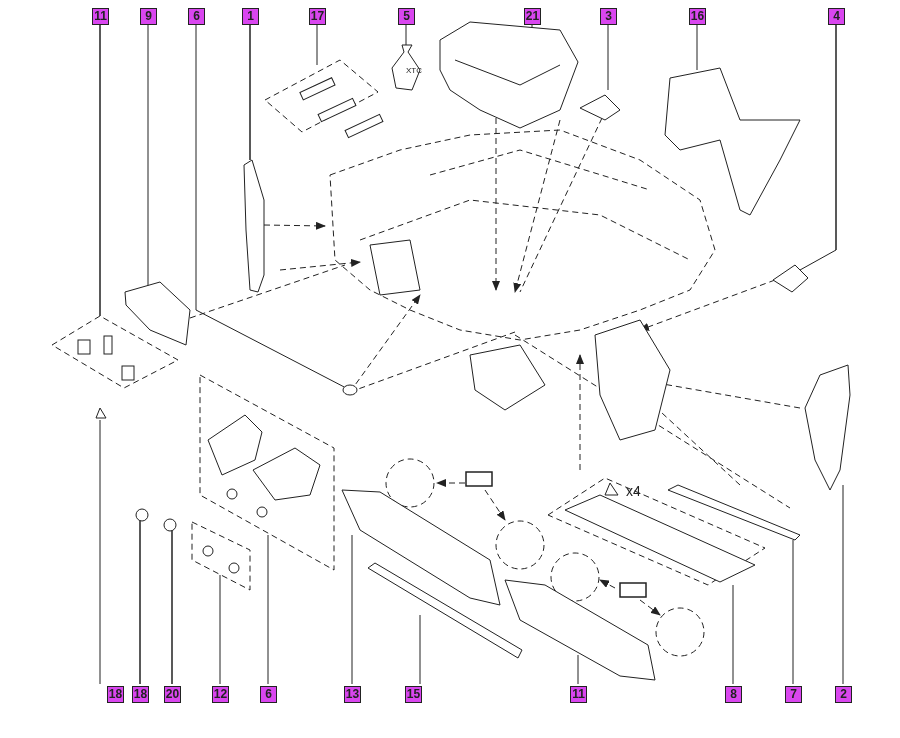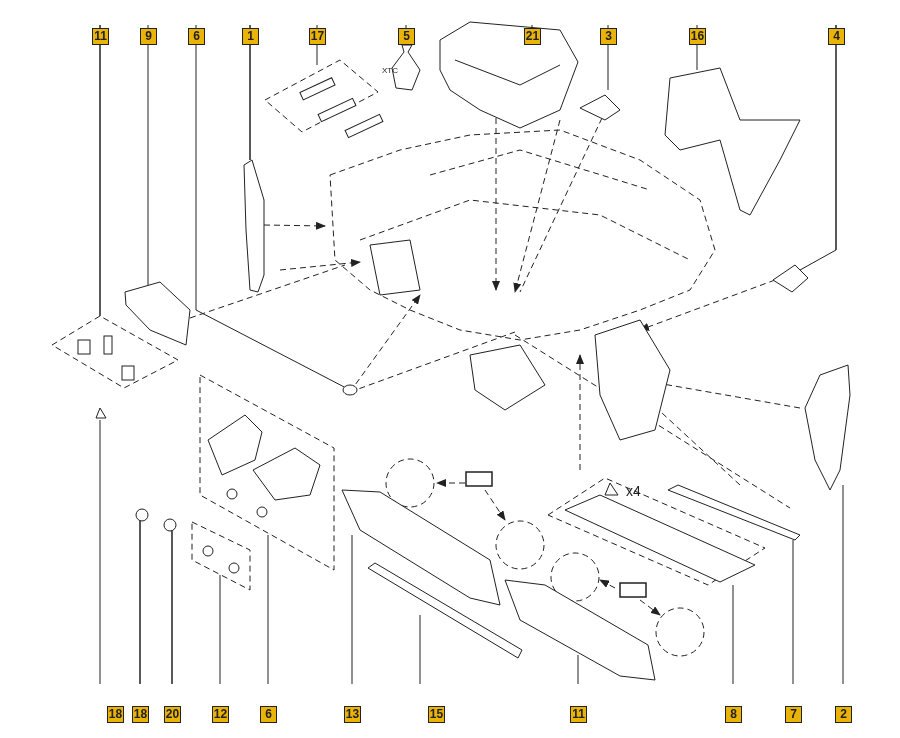--- a/index.html
+++ b/index.html
@@ -1,19 +1,19 @@
 <!DOCTYPE html>
 <html><head>
 <meta charset="utf-8">
 <style>
   html, body { margin: 0; padding: 0; background: #ffffff; }
   body { width: 900px; height: 738px; position: relative; overflow: hidden; font-family: "Liberation Sans", sans-serif; }
   #diagram { position: absolute; left: 0; top: 0; width: 900px; height: 738px; }
-  .callout { position: absolute; width: 17px; height: 17px; border: 1.5px solid #222; background: #eab308; box-sizing: border-box;
-             font-size: 12px; font-weight: bold; color: #222; text-align: center; line-height: 14px; margin-top: 20px; }
+  .callout { position: absolute; width: 17px; height: 17px; border: 1.5px solid #222; background: #d946ef; box-sizing: border-box;
+             font-size: 12px; font-weight: bold; color: #222; text-align: center; line-height: 14px; }
   .qty { position: absolute; font-size: 14px; color: #222; }
 </style>
 </head>
 <body>
 
 <svg id="diagram" viewBox="0 0 900 738" xmlns="http://www.w3.org/2000/svg">
   <defs>
     <marker id="arr" markerWidth="10" markerHeight="8" refX="9" refY="4" orient="auto">
       <path d="M0,0 L10,4 L0,8 z" fill="#222"></path>
     </marker>
@@ -152,20 +152,20 @@
 <div class="callout" style="left:600px;top:8px">3</div>
 <div class="callout" style="left:689px;top:8px">16</div>
 <div class="callout" style="left:828px;top:8px">4</div>
 
 <div class="callout" style="left:107px;top:686px">18</div>
 <div class="callout" style="left:132px;top:686px">18</div>
 <div class="callout" style="left:164px;top:686px">20</div>
 <div class="callout" style="left:212px;top:686px">12</div>
 <div class="callout" style="left:260px;top:686px">6</div>
 <div class="callout" style="left:344px;top:686px">13</div>
-<div class="callout" style="left:428px;top:686px">15</div>
+<div class="callout" style="left:405px;top:686px">15</div>
 <div class="callout" style="left:570px;top:686px">11</div>
 <div class="callout" style="left:725px;top:686px">8</div>
 <div class="callout" style="left:785px;top:686px">7</div>
 <div class="callout" style="left:835px;top:686px">2</div>
 
-<div class="qty" style="left:382px;top:66px;font-size:8px">XTC</div>
+<div class="qty" style="left:406px;top:66px;font-size:8px">XTC</div>
 <div class="qty" style="left:626px;top:483px">x4</div>
 
 </body></html>

